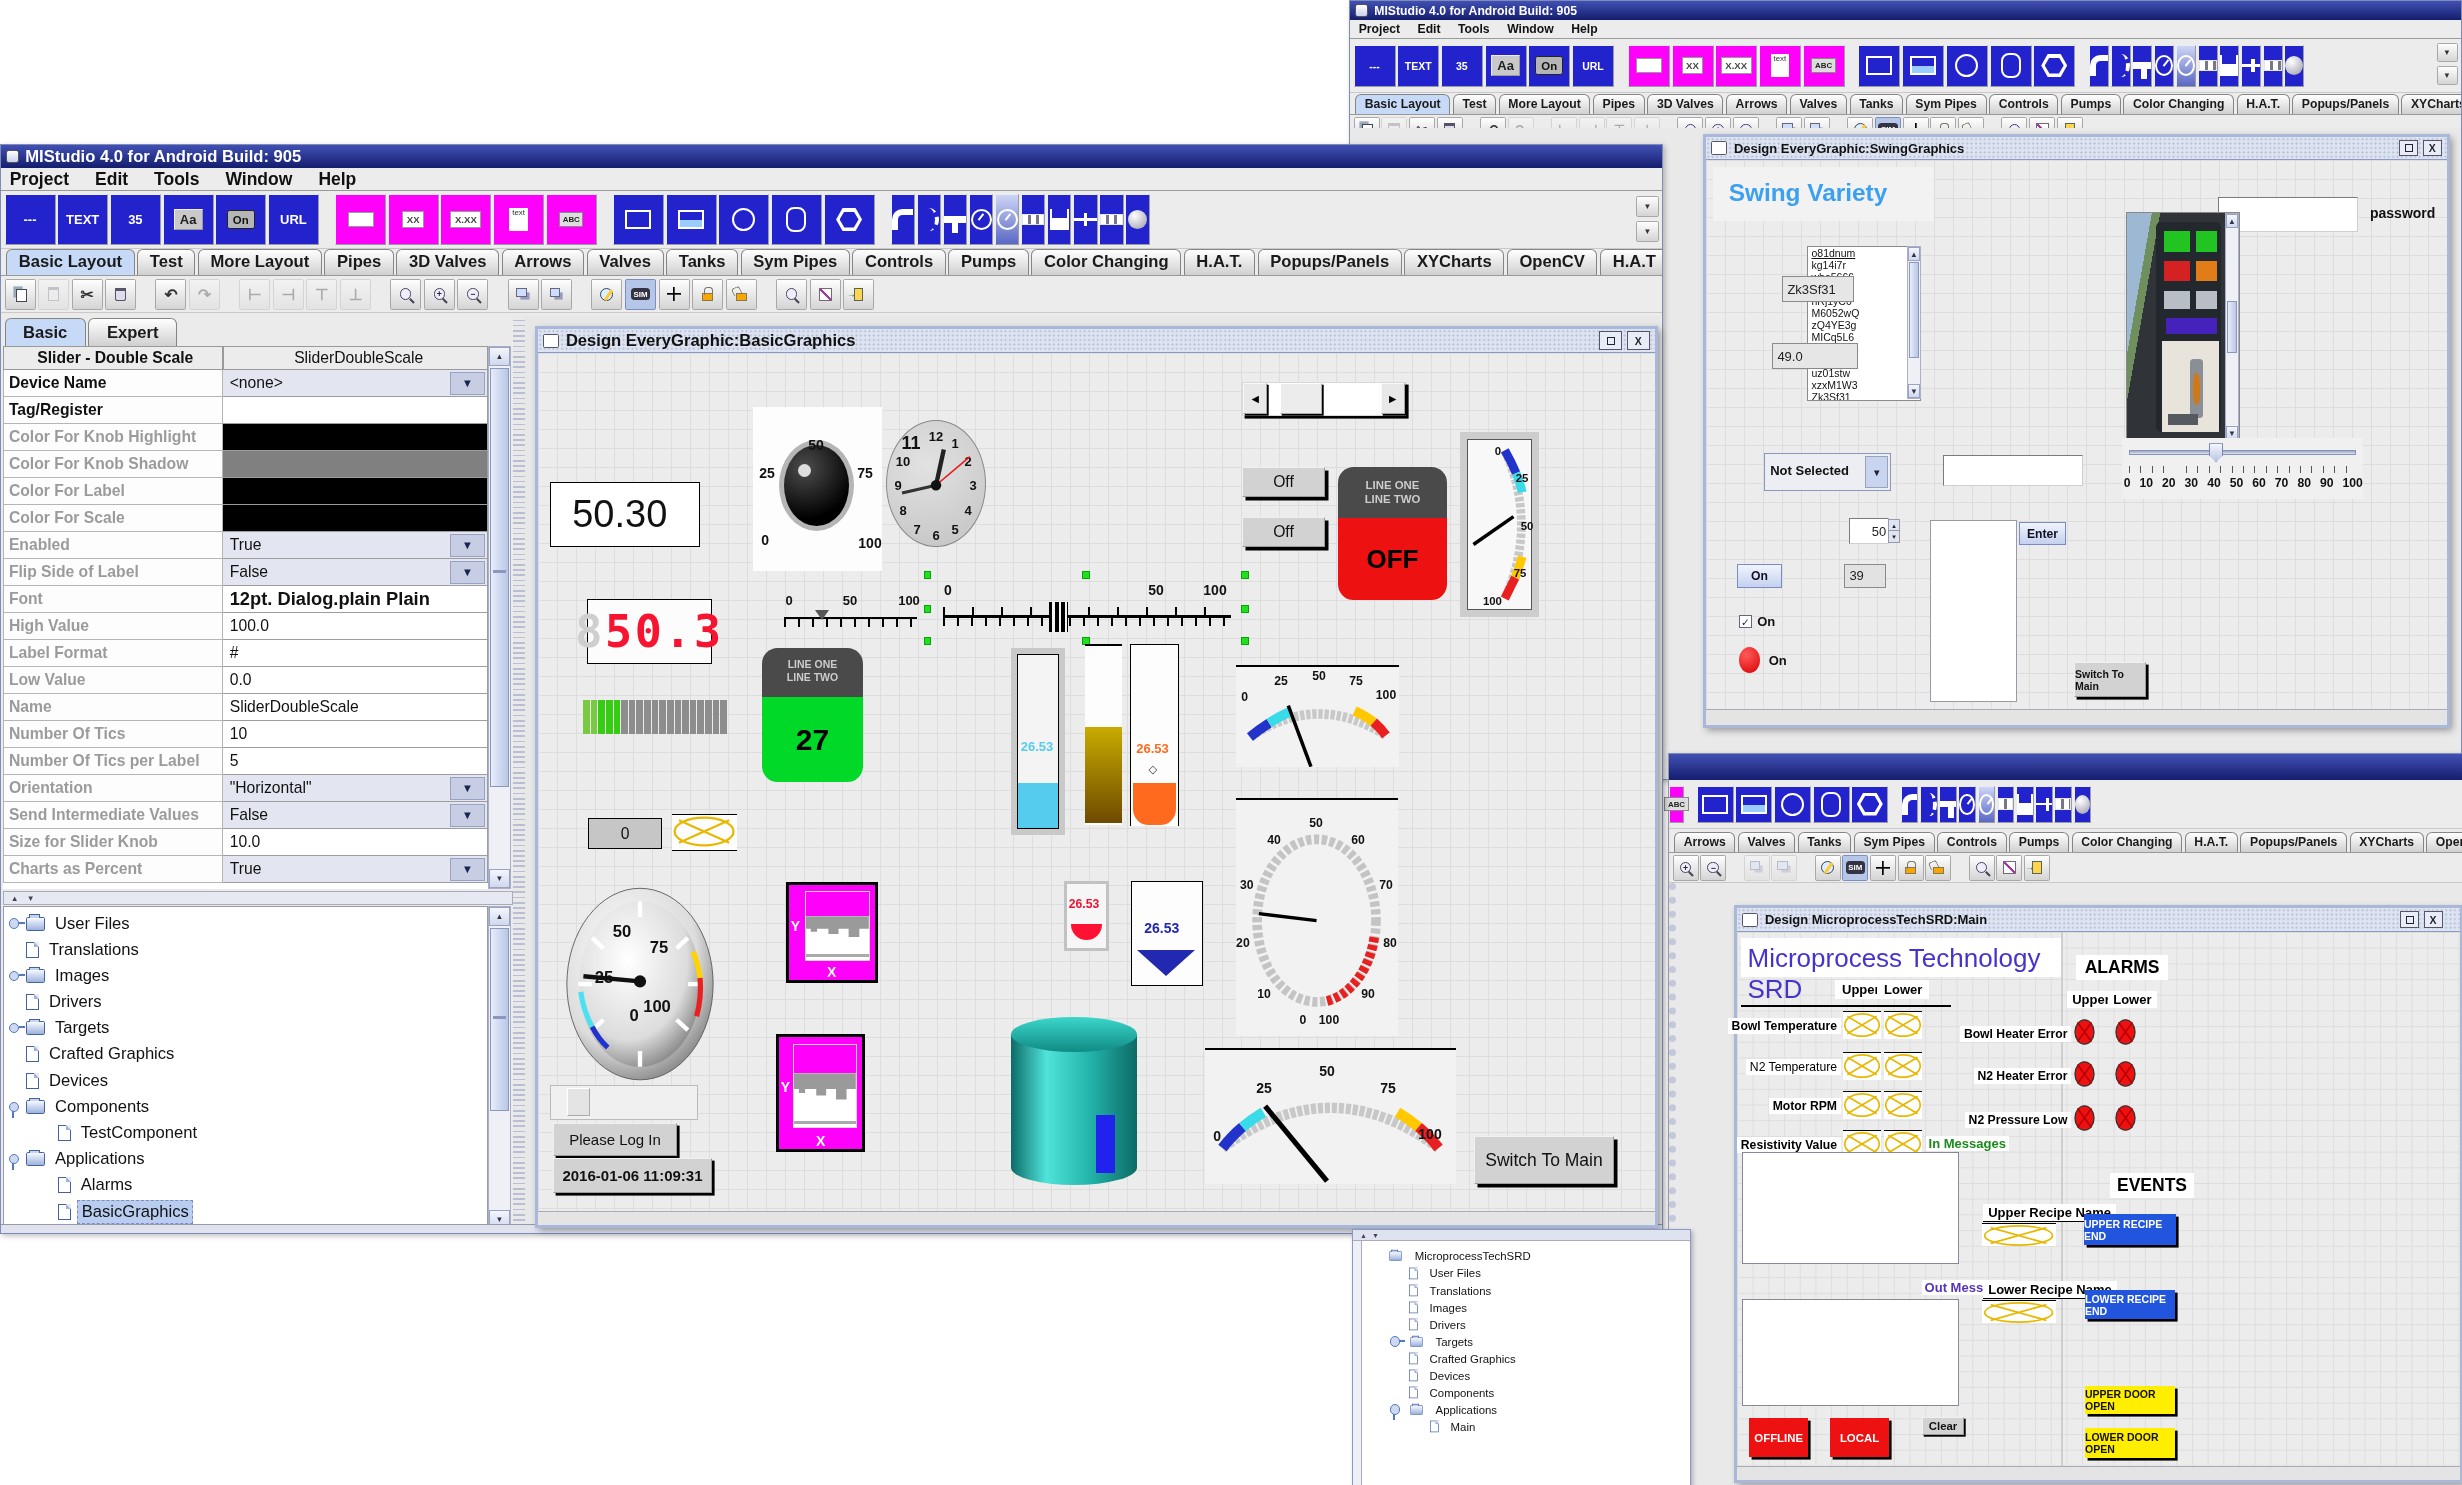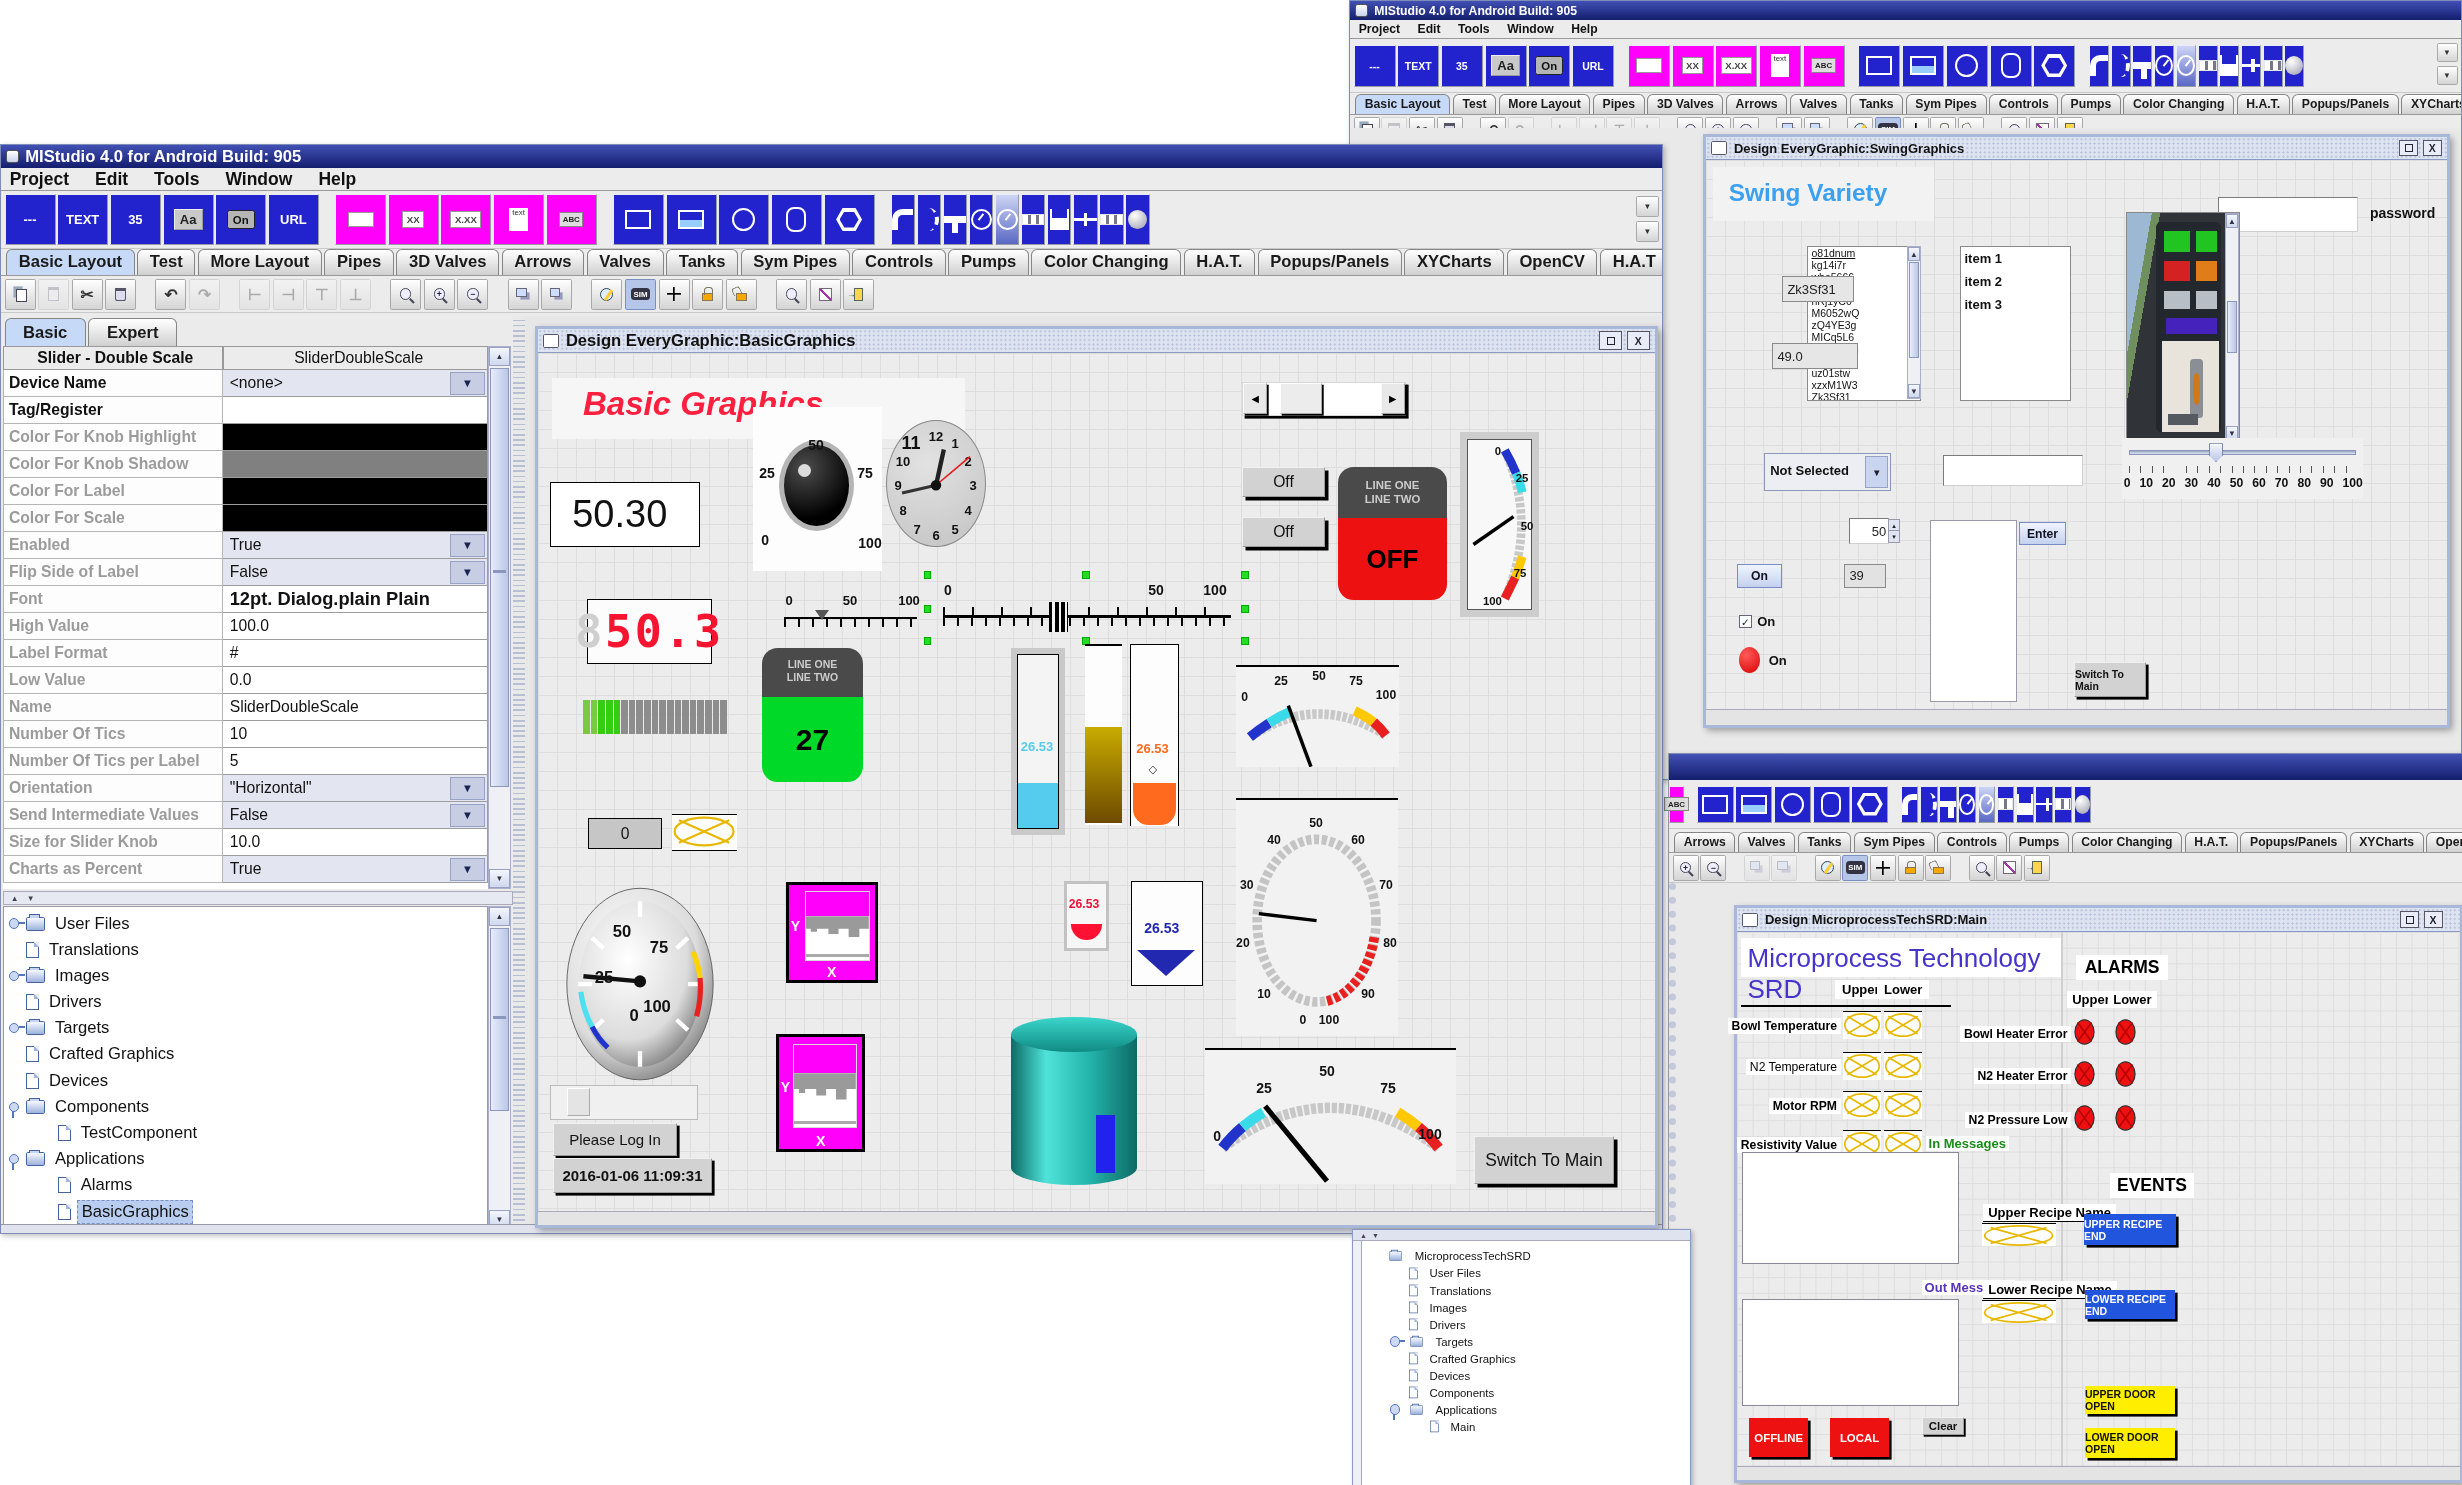--- a/index.html
+++ b/index.html
@@ -314,25 +314,20 @@
           <div class="litem" style="height: 12px; line-height: 12px;">sV466Qp</div>
           <div class="litem" style="height: 12px; line-height: 12px;">uz01stw</div>
           <div class="litem" style="height: 12px; line-height: 12px;">xzxM1W3</div>
           <div class="litem" style="height: 12px; line-height: 12px;">Zk3Sf31</div>
         </div>
       <div class="vsb" style="left:201px;top:86px;width:14px;height:153px">
         <div class="sarw" style="top:0">▲</div>
         <div class="sthumb" style="top:15px;height:96px"></div>
         <div class="sarw" style="bottom:0">▼</div>
       </div>
-      <div class="list" id="sgList2" style="left:254px;top:86px;width:111px;height:155px;font-size:13px;font-weight:bold">
-          <div class="litem" style="height: 23px; line-height: 23px;">item 1</div>
-          <div class="litem" style="height: 23px; line-height: 23px;">item 2</div>
-          <div class="litem" style="height: 23px; line-height: 23px;">item 3</div>
-        </div>
 
       <div class="abs" style="left:420px;top:52px;width:114px;height:244px;border:0.9px solid #888;background:#fff">
         <div class="abs" style="left:0;top:0;right:14px;bottom:14px;overflow:hidden;background:linear-gradient(100deg,#9db8d2 0 18%,#6f8f5f 18% 24%,#303438 24%)">
           <div class="abs" style="left:30%;top:4%;width:66%;height:92%;background:#23282e;border-radius:5.2px"></div>
           <div class="abs" style="left:38%;top:8%;width:26%;height:9%;background:#21c421"></div>
           <div class="abs" style="left:70%;top:8%;width:22%;height:9%;background:#21c421"></div>
           <div class="abs" style="left:38%;top:21%;width:26%;height:9%;background:#d42222"></div>
           <div class="abs" style="left:70%;top:21%;width:22%;height:9%;background:#e07d18"></div>
           <div class="abs" style="left:38%;top:34%;width:26%;height:8%;background:#b8bec6"></div>
           <div class="abs" style="left:70%;top:34%;width:22%;height:8%;background:#b8bec6"></div>
@@ -1148,23 +1143,20 @@
       <span>Design EveryGraphic:BasicGraphics</span>
       <span class="ibtns">
         <span class="ibtn" style="width:23px;height:19px">
             <span class="sq"></span>
           </span>
         <span class="ibtn" style="width:23px;height:19px">X</span>
       </span>
     </div>
     <div class="grid" id="bgC" style="left:0;top:24.4px;right:0;bottom:14px">
 
-      <div class="abs" style="left:14px;top:24.4px;width:413px;height:61px;background:#f6f6f6">
-        <span style="position:absolute;left:31px;top:7px;font-size:33px;font-weight:bold;font-style:italic;color:#ff2040">Basic Graphics</span>
-      </div>
 
       <div class="abs" style="left:12.2px;top:129px;width:150px;height:65px;background:#fff;border:1.7px solid #000;display:flex;align-items:center;padding-left:21px">
         <span style="font-size:38px;color:#111">50.30</span>
       </div>
 
       <div class="abs" style="left:215px;top:54px;width:129px;height:164px;background:#fdfdfd">
         <div class="abs" style="left:26px;top:33px;width:75px;height:91px;border-radius:50%;background:radial-gradient(circle at 32% 28%,#444 0 8%,#000 70%);border:5.2px solid #b5b5b5">
           <span style="position:absolute;left:14px;top:19px;width:13px;height:13px;border-radius:50%;background:#ddd"></span>
         </div>
         <span class="glabel" style="left:12.2px;top:133px;font-size:14px">0</span>

